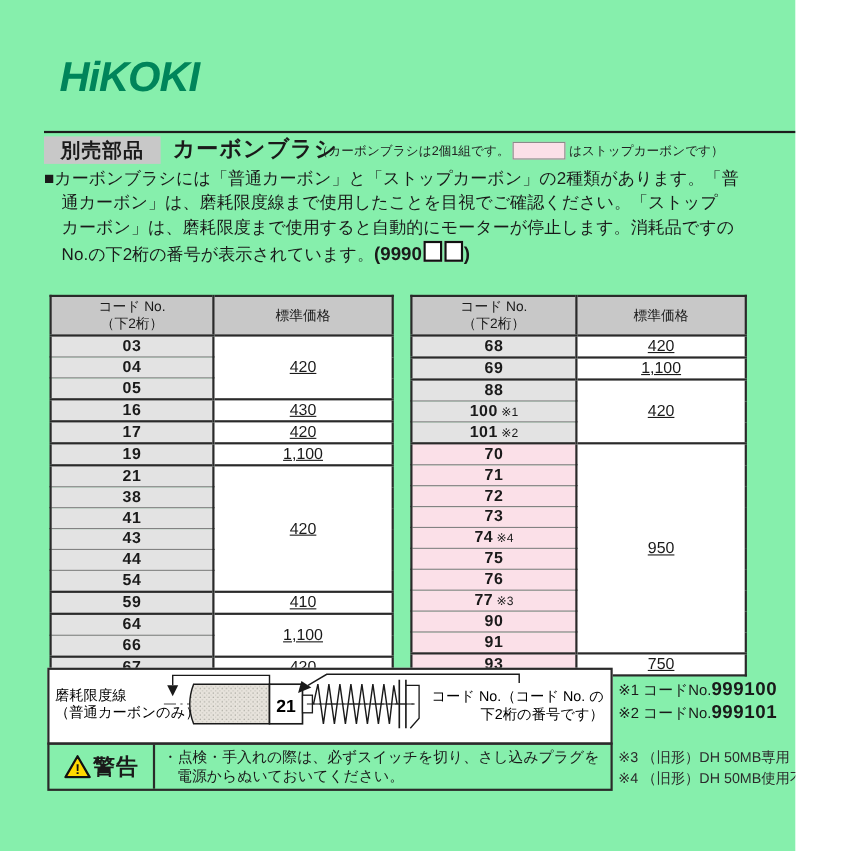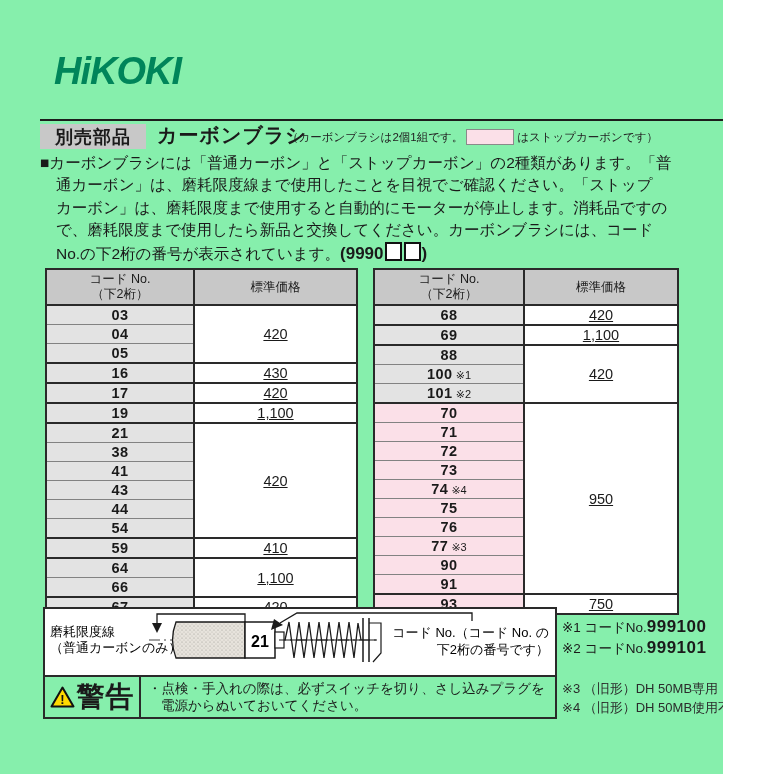--- a/index.html
+++ b/index.html
@@ -45,21 +45,21 @@
   tr.group-start td.code{border-top:2px solid #2a2a2a;}
   td.code.pink{background:#fbe0e8;}
   td.price{background:#fff;border-left:2px solid #2a2a2a;border-top:2px solid #2a2a2a;
         text-align:center;font-size:14.5px;text-decoration:underline;}
 
   
   .diagram-box{left:43px;top:607px;width:510px;height:66px;border:2px solid #2a2a2a;background:#fff;}
   .warning-box{left:43px;top:675px;width:510px;height:40px;border:2px solid #2a2a2a;display:flex;}
   .warning-label{width:94px;border-right:2px solid #2a2a2a;display:flex;align-items:center;
         justify-content:center;}
-  .warning-word{font-size:28px;font-weight:bold;letter-spacing:1px;margin-left:2px;}
+  .warning-word{font-size:20px;font-weight:bold;letter-spacing:1px;margin-left:2px;}
   .warning-text{flex:1;padding:3px 0 0 7px;font-size:13.5px;line-height:17px;}
   .warning-text .l2{padding-left:13px;}
 
   
   .notes{left:562px;top:617px;width:212px;}
   .note-line{font-size:13.5px;height:21px;white-space:nowrap;}
   .note-line .big{font-size:17px;font-weight:bold;letter-spacing:0.5px;}
   .note-line.small{font-size:13px;height:19px;color:#2b2b2b;}
   .note-line.gap{margin-top:21px;}
 </style>
@@ -78,21 +78,20 @@
   <div class="abs legend">
     <span>（カーボンブラシは2個1組です。</span>
     <span class="swatch"></span>
     <span>はストップカーボンです）</span>
   </div>
 
   <div class="abs description">
     <div>■カーボンブラシには「普通カーボン」と「ストップカーボン」の2種類があります。「普</div>
     <div class="indent">通カーボン」は、磨耗限度線まで使用したことを目視でご確認ください。「ストップ</div>
     <div class="indent">カーボン」は、磨耗限度まで使用すると自動的にモーターが停止します。消耗品ですの</div>
-    <div class="indent">で、磨耗限度まで使用したら新品と交換してください。カーボンブラシには、コード</div>
     <div class="indent">
       <span>No.の下2桁の番号が表示されています。</span><span class="code-stamp"><span>(9990</span><span class="digit-box"></span><span class="digit-box"></span><span>)</span></span>
     </div>
   </div>
 
   <div class="abs t-left">
       <table class="price-table t-left">
         <tbody>
           <tr>
             <th class="th-code"><span>コード No.</span><br><span>（下2桁）</span></th>

